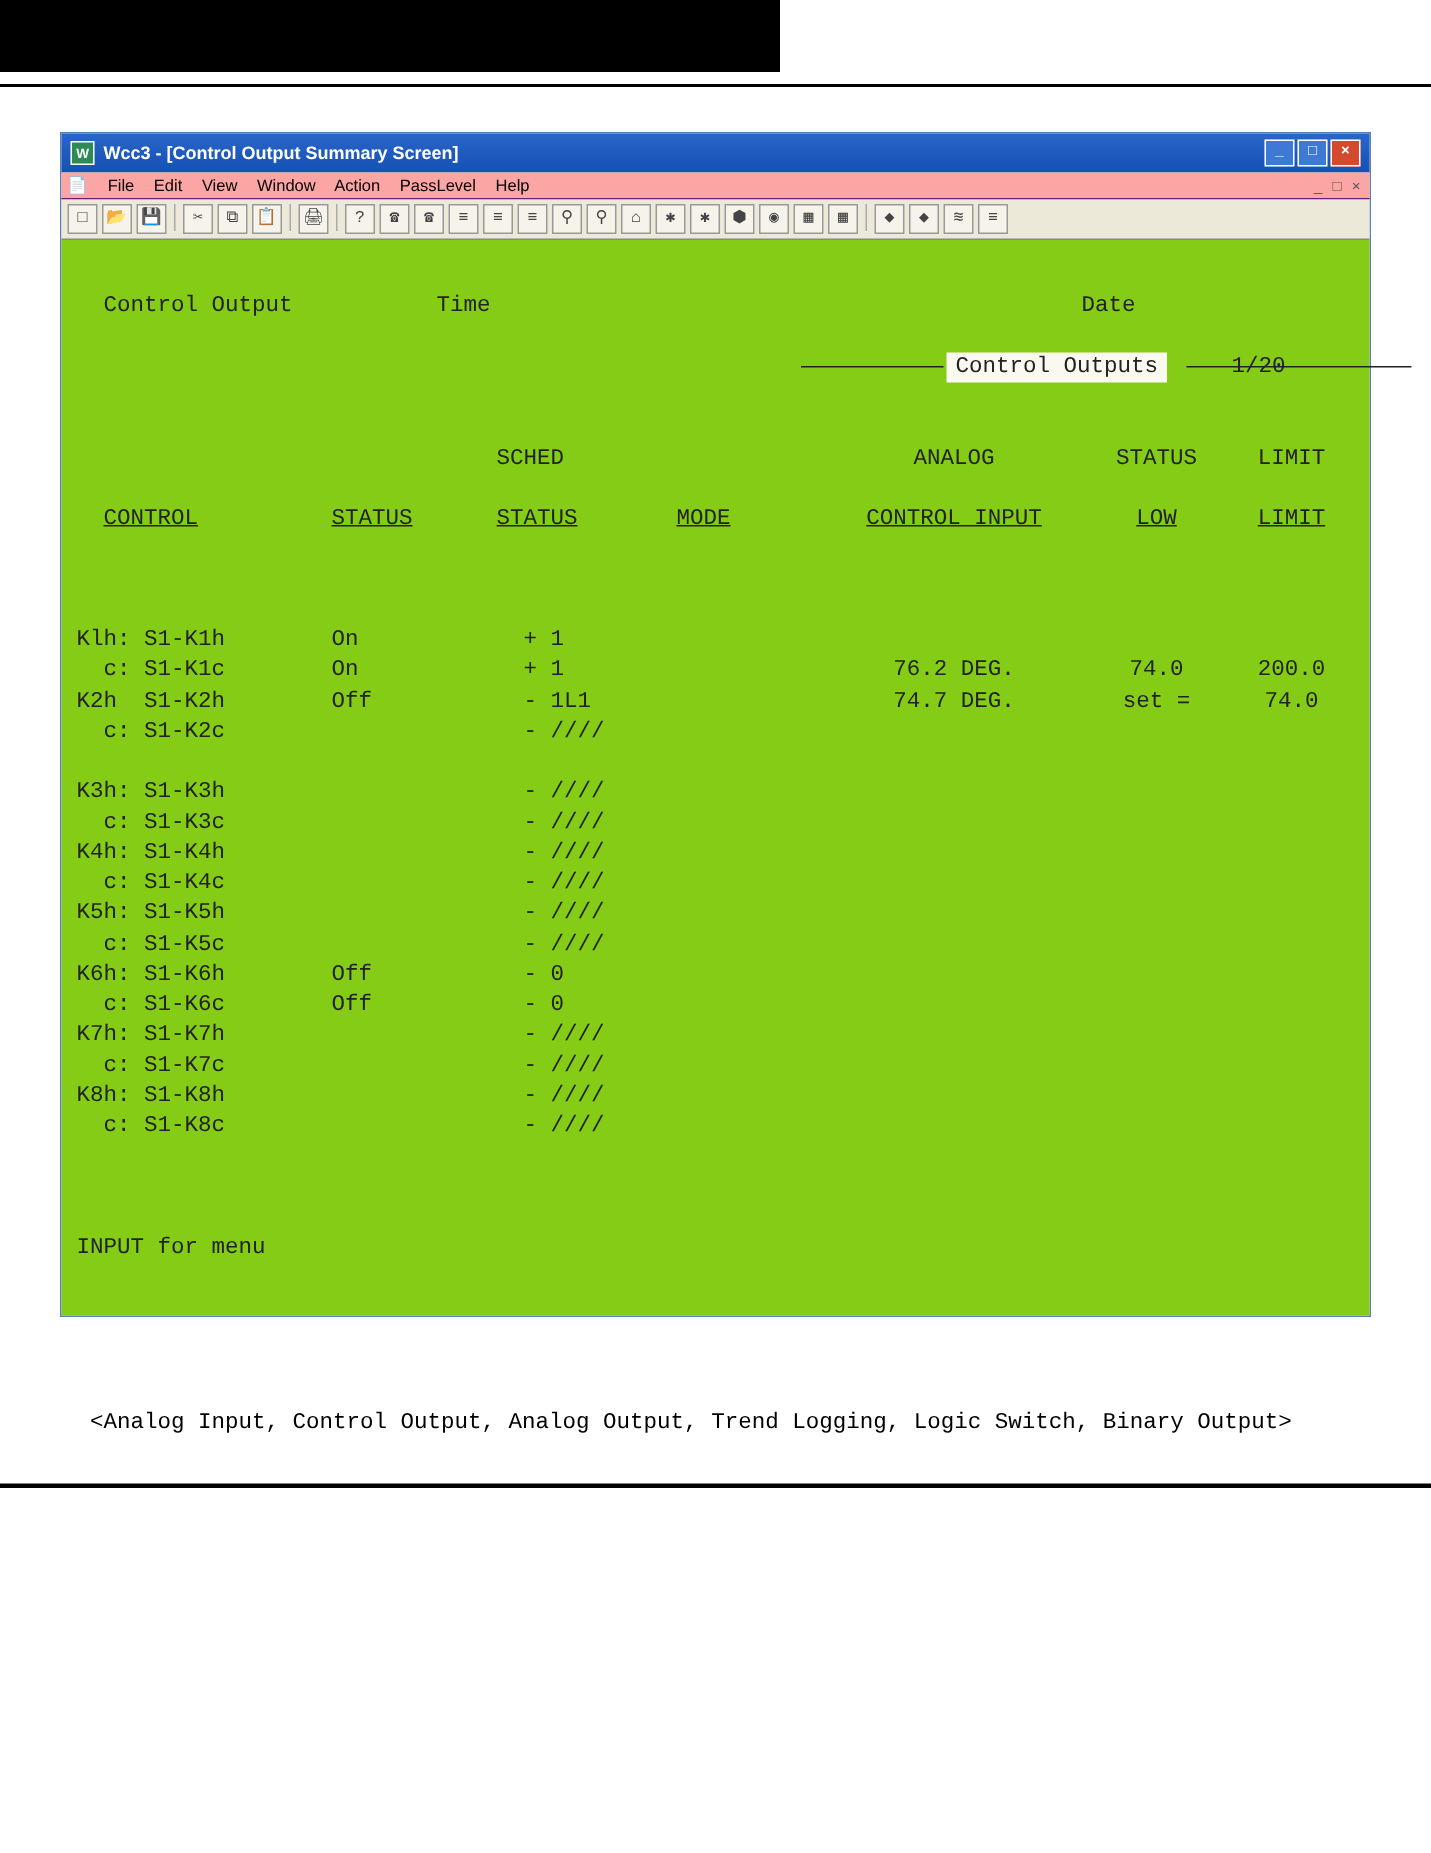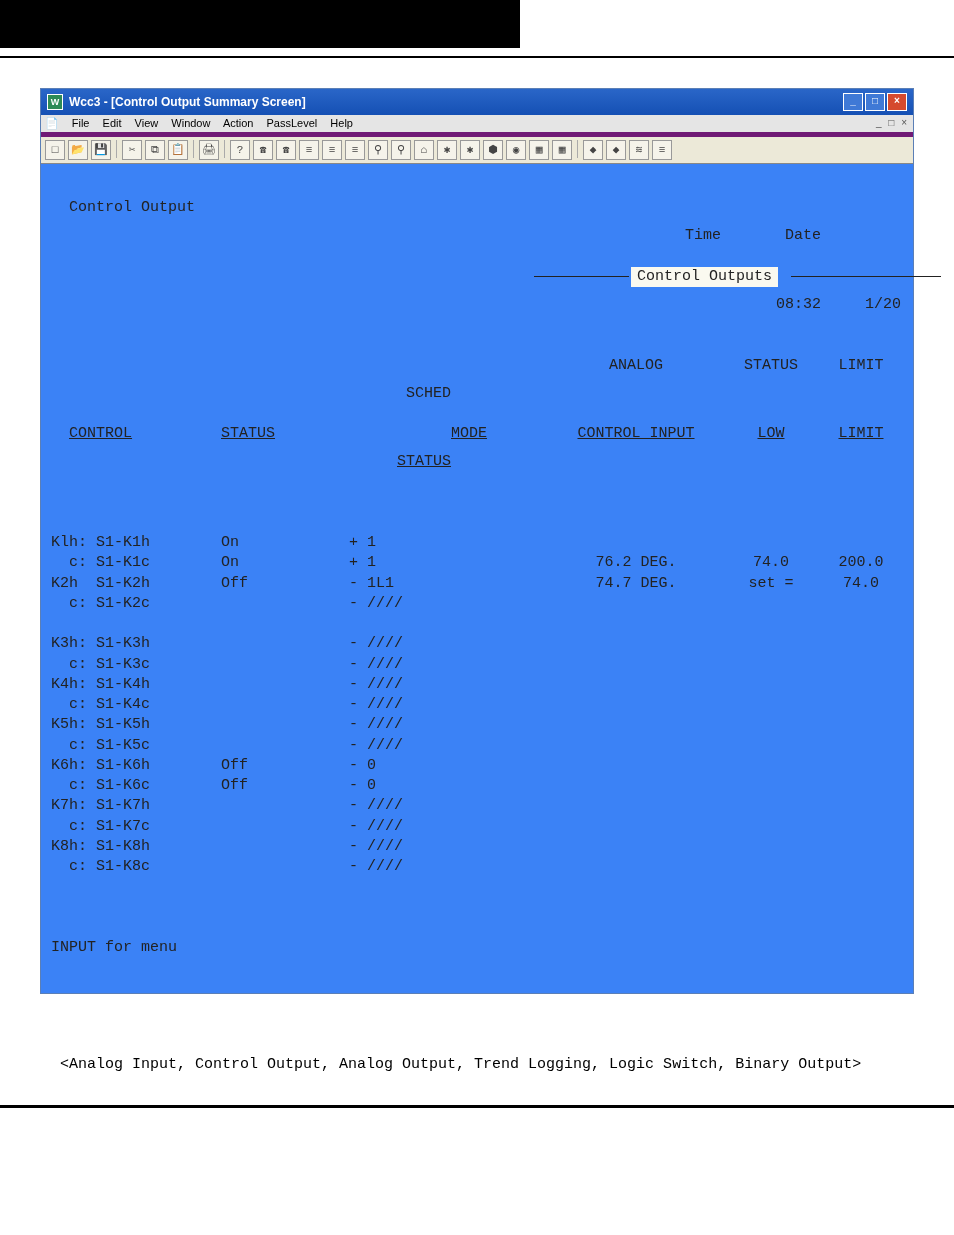--- a/index.html
+++ b/index.html
@@ -65,28 +65,28 @@
     background: #3f79d6;
     border: 1px solid #fff;
     color: #fff;
     font-size: 10px;
     text-align: center;
     line-height: 14px;
     font-weight: bold;
   }
   .win-btn.close { background: #d54a2e; }
   .menubar {
-    background: #e5e5e5;
+    background: #fca5a5;
     font-family: Tahoma, Arial, sans-serif;
     font-size: 11px;
     padding: 2px 4px;
     display: flex;
-    align-items: flex-start;
+    align-items: flex-end;
     justify-content: space-between;
-    border-bottom: 5px solid #701a75;
+    border-bottom: 1px solid #701a75;
   }
   .menubar .menus span { margin-right: 10px; cursor: default; }
   .menubar .doc-controls { font-size: 10px; color: #555; letter-spacing: 2px; }
   .toolbar {
     background: #ece9d8;
     padding: 3px 4px;
     border-bottom: 1px solid #888;
     display: flex;
     gap: 3px;
     flex-wrap: wrap;
@@ -101,39 +101,39 @@
     line-height: 18px;
     color: #444;
   }
   .tb-sep {
     width: 1px;
     height: 18px;
     background: #aaa;
     margin: 0 2px;
   }
   .client {
-    background: #3b82f6;
+    background: #84cc16;
     padding: 14px 10px 14px 10px;
     font-family: "Courier New", monospace;
     font-size: 15px;
     color: #222;
     white-space: pre;
     line-height: 1.35;
   }
   .hdr-row, .data-row {
     display: grid;
     grid-template-columns: 170px 110px 120px 100px 170px 100px 80px;
   }
   .top-row {
     display: grid;
     grid-template-columns: 240px 430px 100px 80px;
   }
   .u { text-decoration: underline; }
   .right { text-align: center; }
-  .center { text-align: right; margin-top: 28px; }
+  .center { text-align: left; }
   .control-outputs-line {
     position: relative;
     height: 18px;
   }
   .co-label {
     position: absolute;
     left: 340px;
     top: 0;
     background: #faf9f0;
     padding: 0 6px;

